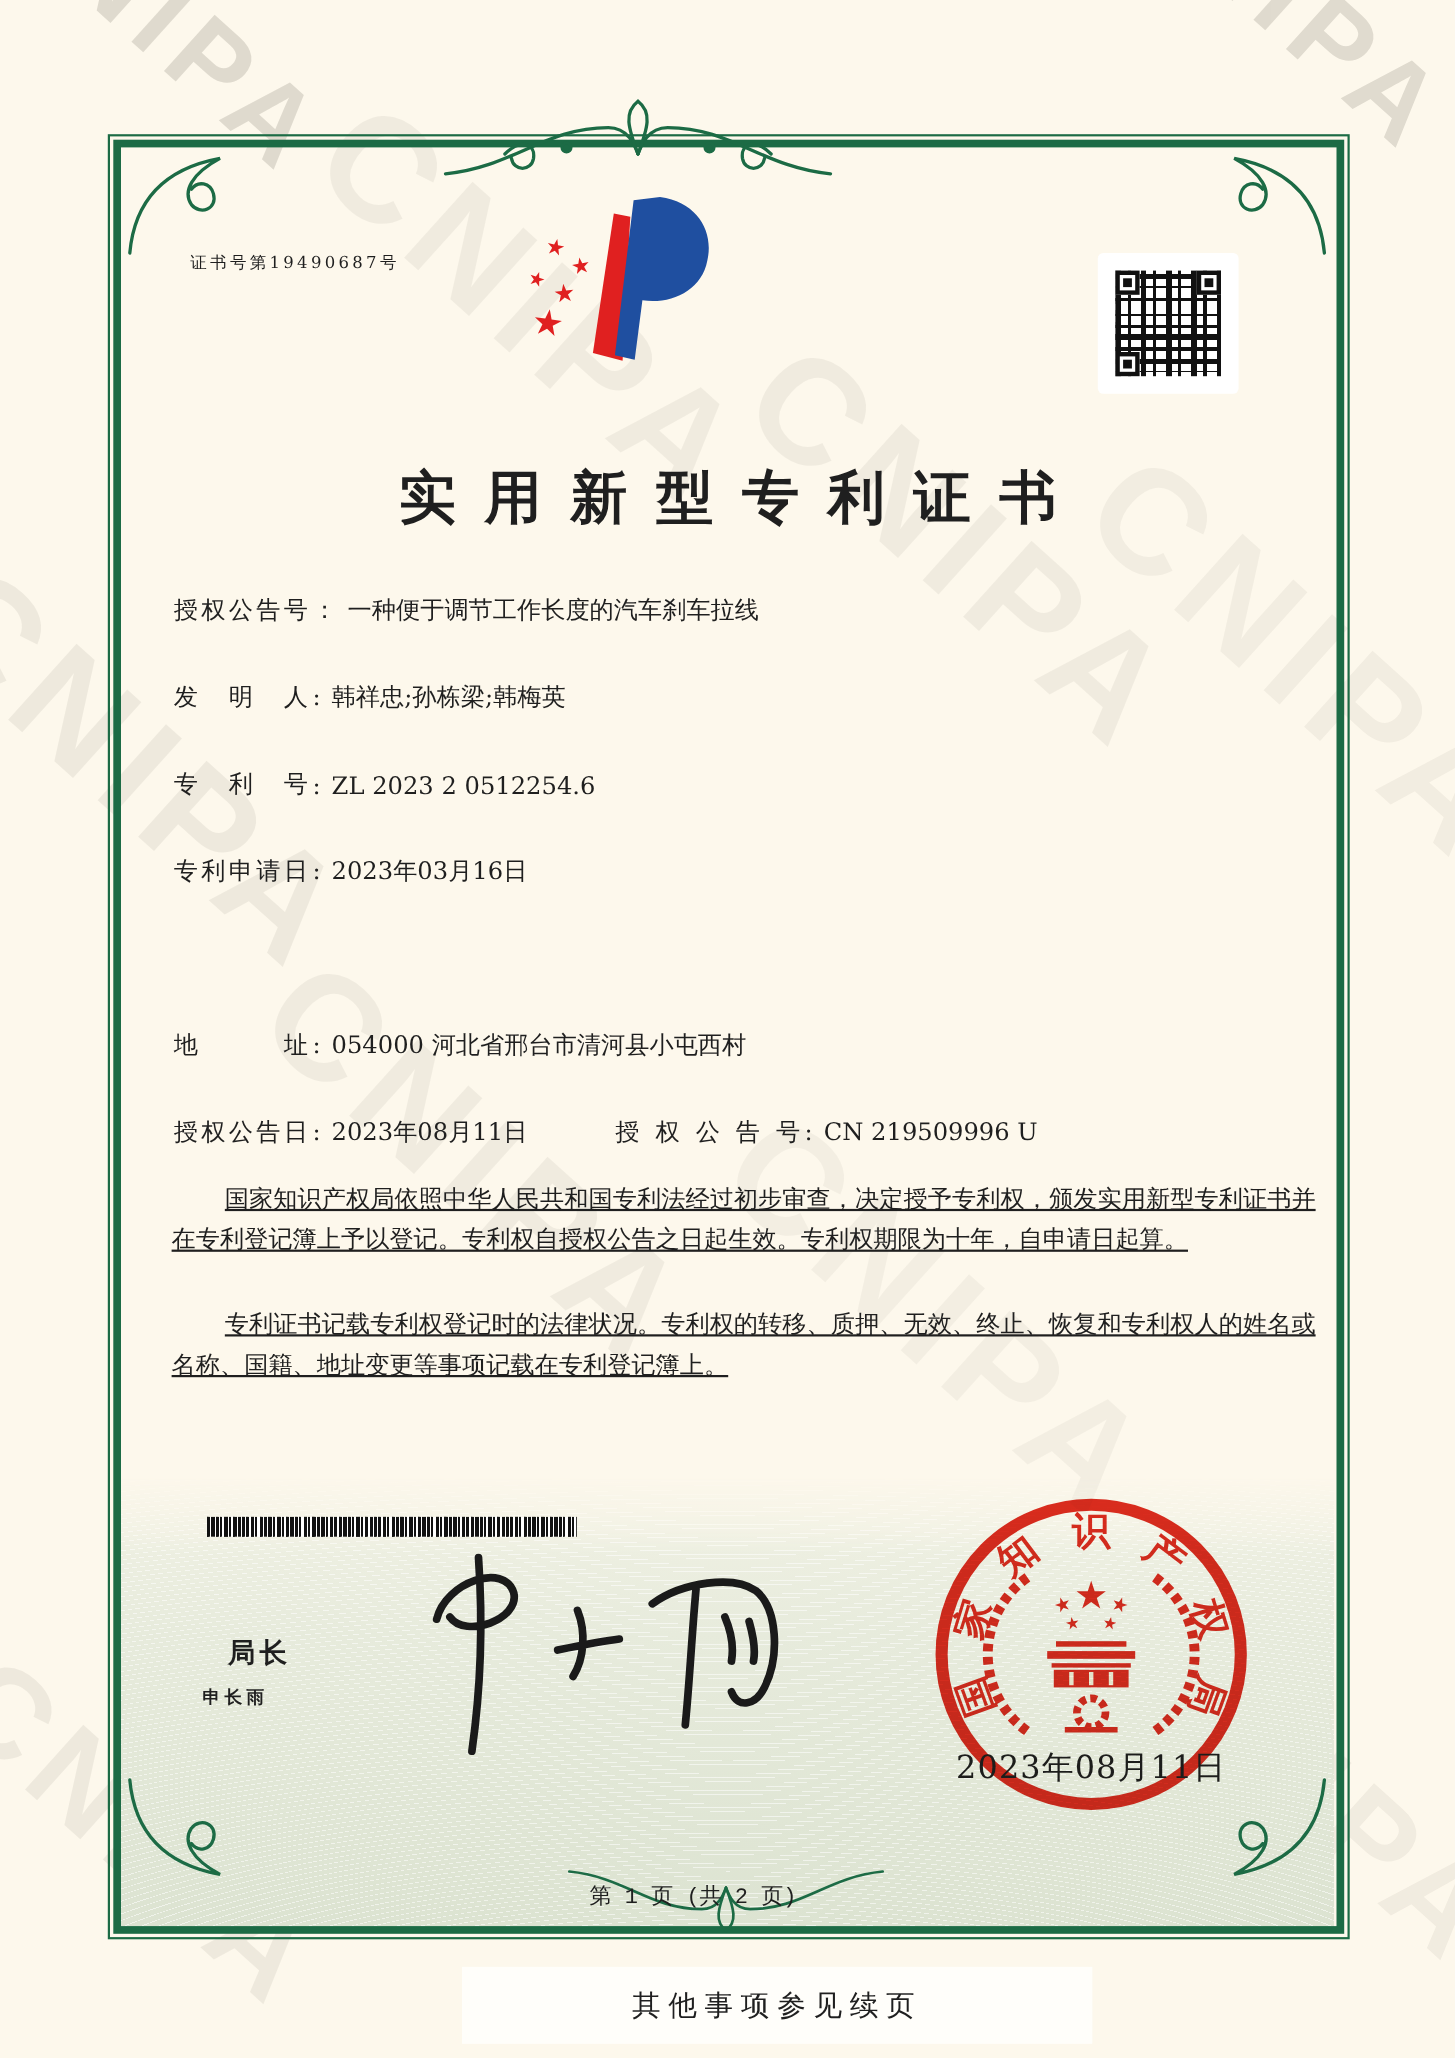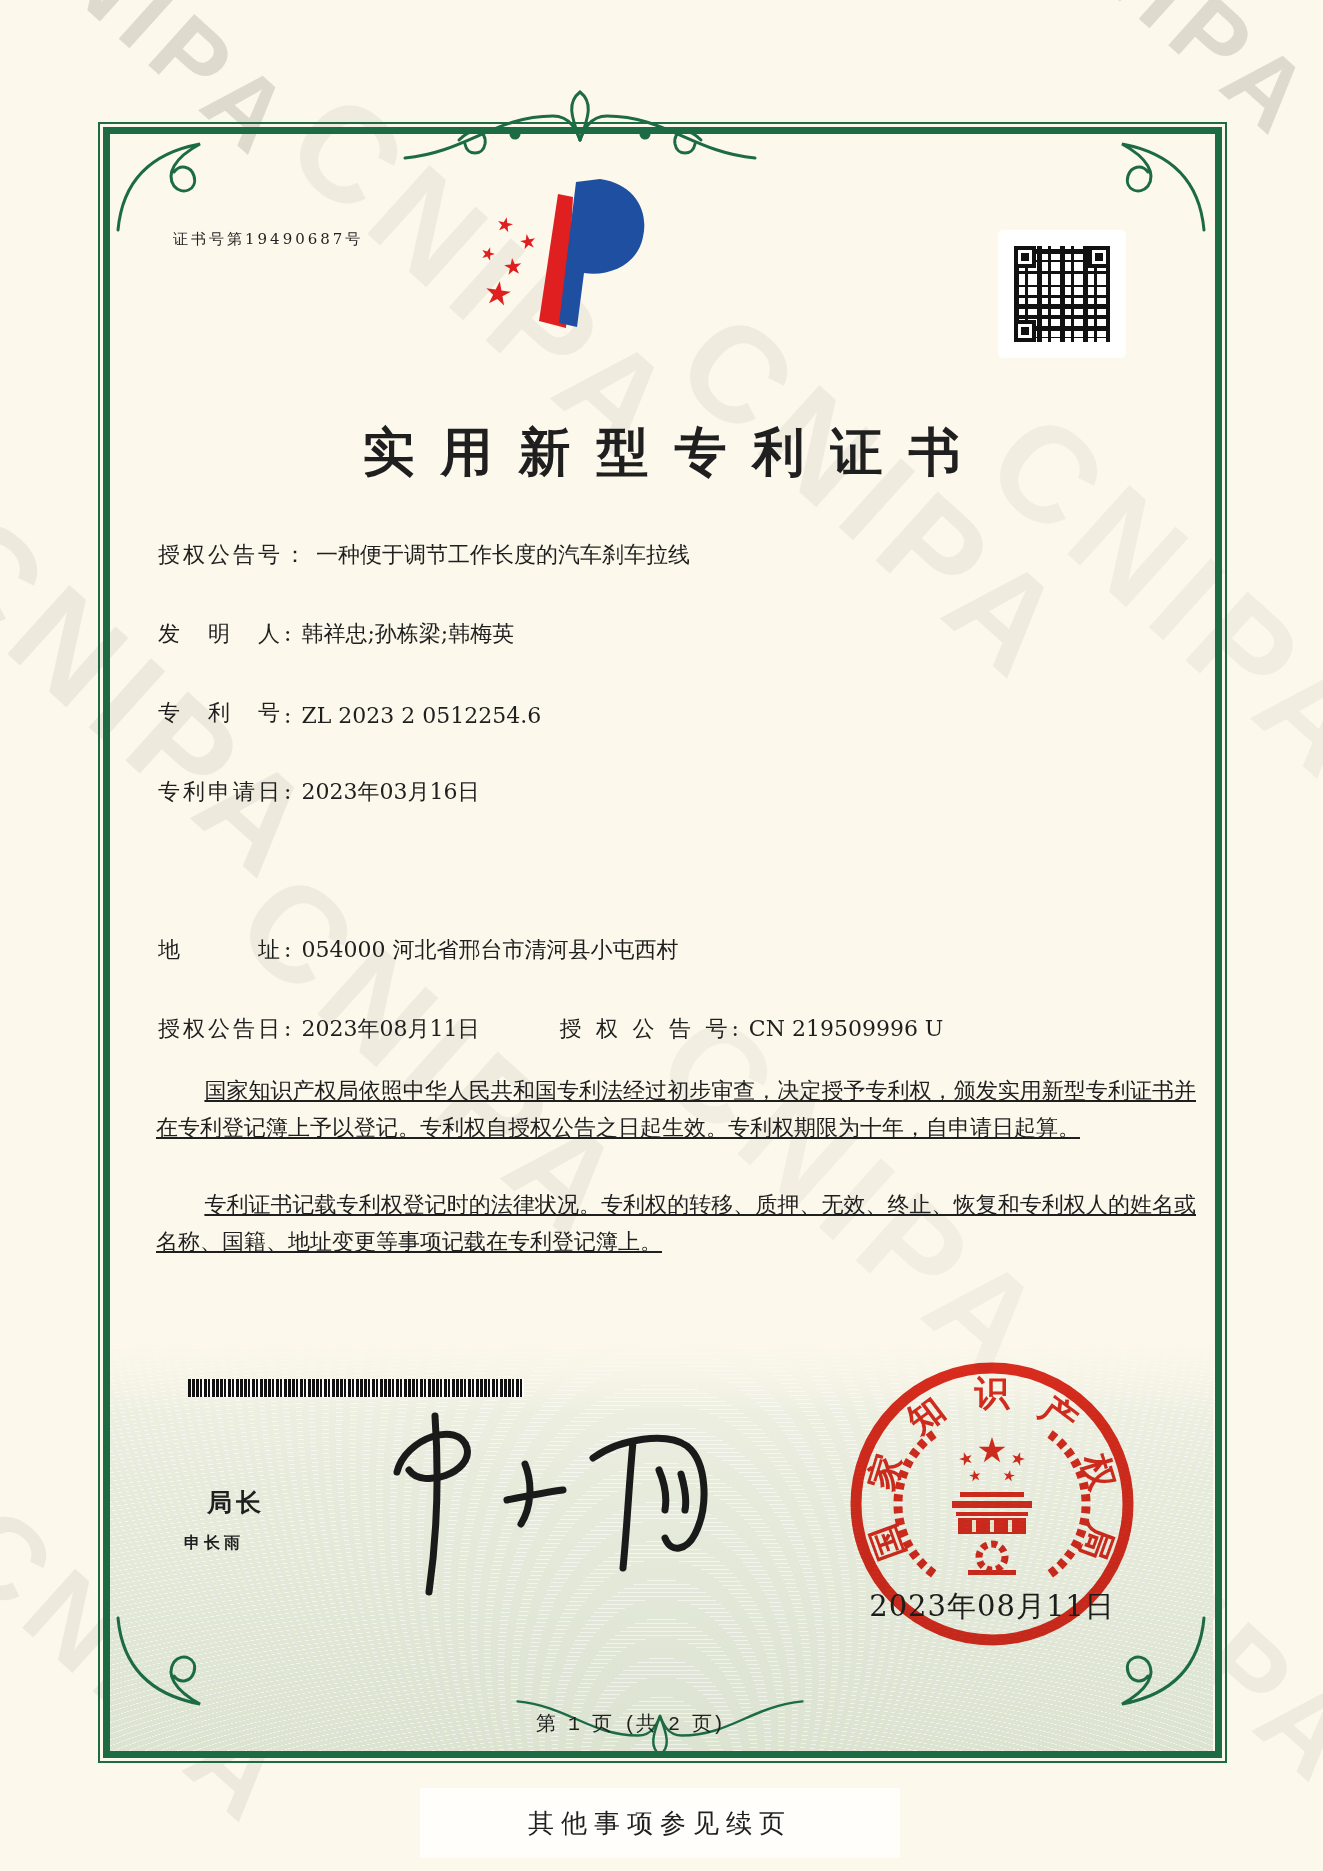--- a/index.html
+++ b/index.html
@@ -78,21 +78,21 @@
   .director-name{position:absolute;left:184px;top:1533px;z-index:4;
     font-family:"DejaVu Sans","Liberation Sans",sans-serif;font-weight:600;font-size:16px;letter-spacing:4px;}
   .sig{position:absolute;left:375px;top:1412px;z-index:4;}
   
   .seal{position:absolute;left:842px;top:1354px;z-index:5;mix-blend-mode:multiply;opacity:.96;}
   .seal text.ringchar{font-size:35px;font-weight:700;font-family:"DejaVu Serif",serif;}
   .seal text.sealdate{font-size:29px;letter-spacing:1px;font-family:"DejaVu Serif",serif;}
   
   .page-info{position:absolute;left:520px;width:220px;top:1710px;text-align:center;font-size:20px;z-index:4;font-family:Liberation Mono, monospace;}
   .note-box{
-    position:absolute;left:420px;top:1788px;width:480px;height:70px;background:#fffefa;z-index:4;
+    position:absolute;left:420px;top:1788px;width:573px;height:70px;background:#fffefa;z-index:4;
     display:flex;align-items:center;justify-content:center;
   }
   .note-box span{font-size:26px;letter-spacing:7px;}
 </style>
 </head>
 <body>
 
 <div class="page">
 
   <div class="wm" style="left:-35px;top:-40px;font-size:100px;opacity:.25">CNIPA</div>

